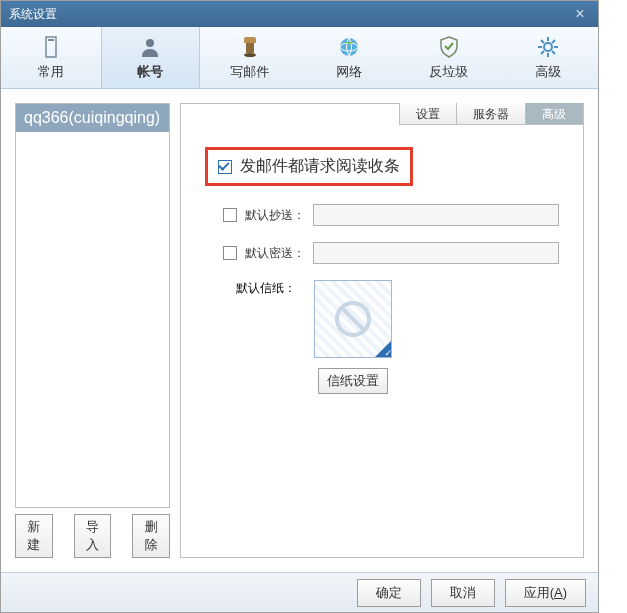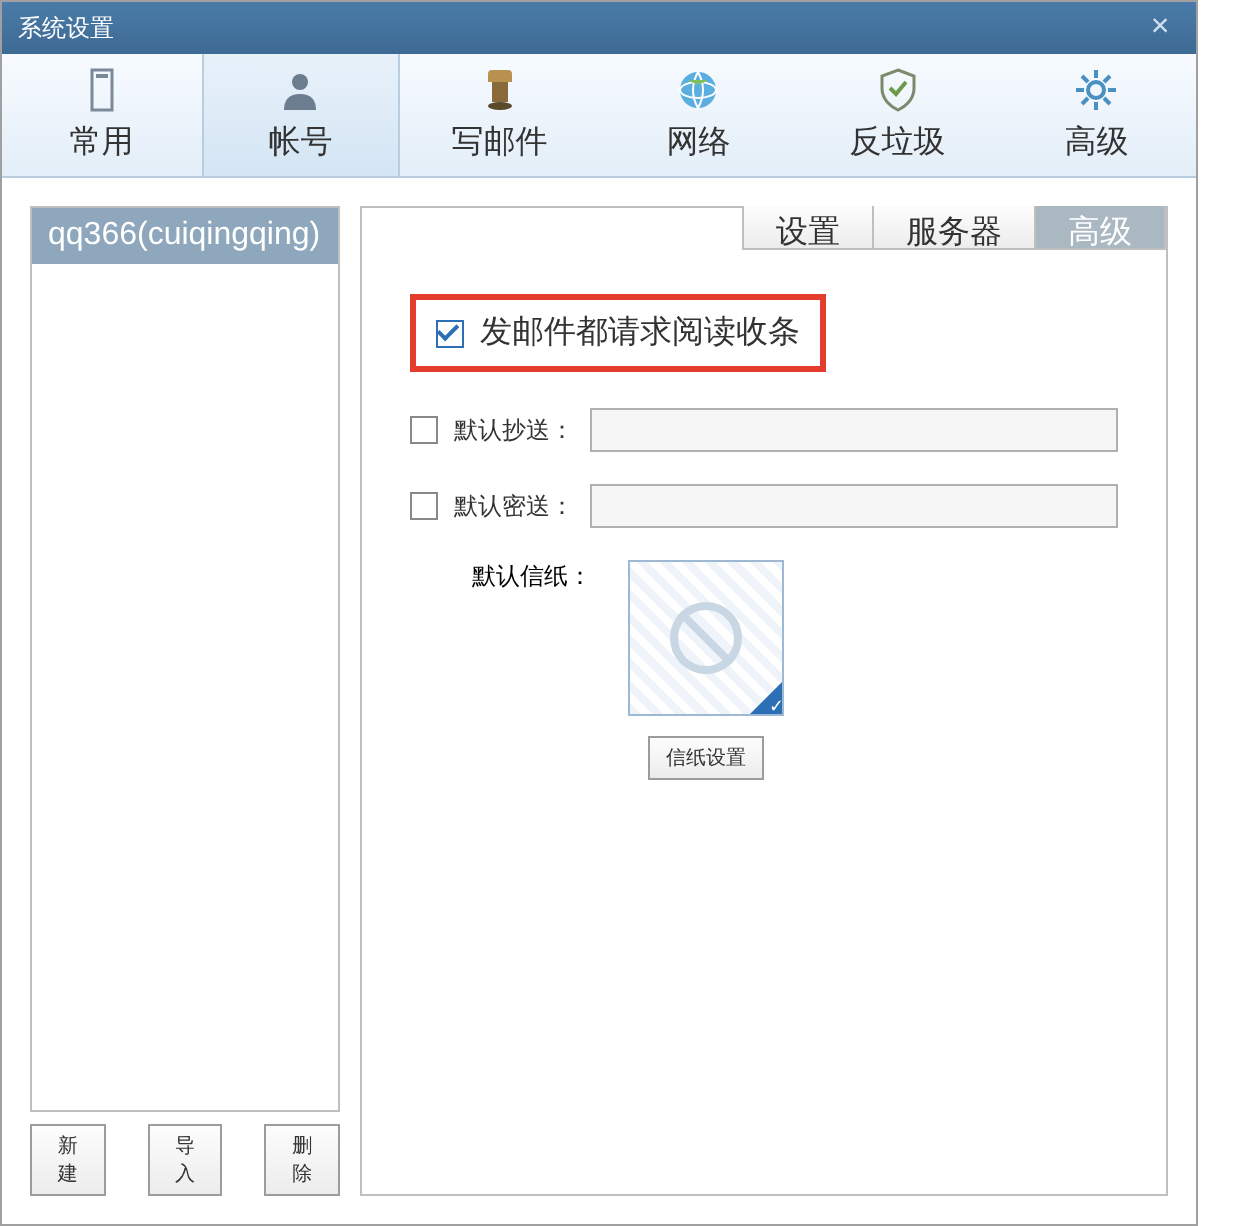--- a/index.html
+++ b/index.html
@@ -3,44 +3,44 @@
 <meta charset="utf-8">
 <style>
 * { box-sizing: border-box; margin: 0; padding: 0; }
 body { font-family: "Microsoft YaHei", "SimSun", sans-serif; font-size: 12px; background: #fff; }
 .window { width: 599px; height: 613px; background: #fff; border: 1px solid #a0a0a0; display: flex; flex-direction: column; }
 .titlebar { height: 26px; background: linear-gradient(#4a7ba8, #3d6a94); color: #fff; display: flex; align-items: center; padding: 0 8px; font-size: 12px; }
 .titlebar .title { flex: 1; }
 .titlebar .close { width: 20px; height: 20px; display: flex; align-items: center; justify-content: center; cursor: pointer; font-size: 16px; color: #cfe0ef; }
 .toolbar { height: 62px; background: linear-gradient(#f7fbff, #e3eef8); border-bottom: 1px solid #b8cde0; display: flex; }
 .tool-item { flex: 1; display: flex; flex-direction: column; align-items: center; justify-content: center; gap: 4px; cursor: pointer; border-right: 1px solid transparent; border-left: 1px solid transparent; }
-.tool-item.active { background: linear-gradient(#e8f1fa, #d4e5f4); border-left: 1px solid #b8cde0; border-right: 1px solid #b8cde0; }
+.tool-item.active { background: linear-gradient(#e8f1fa, #d4e5f4); border-left: 1px solid #b8cde0; border-right: 1px solid #b8cde0; font-weight: bold; }
 .tool-item .icon { width: 24px; height: 24px; display: flex; align-items: center; justify-content: center; }
-.tool-item .label { font-size: 16px; color: #333; }
+.tool-item .label { font-size: 13px; color: #333; }
 .body { flex: 1; display: flex; padding: 14px; gap: 10px; background: #fff; }
 .left-panel { width: 155px; display: flex; flex-direction: column; }
 .account-list { flex: 1; border: 1px solid #bfbfbf; background: #fff; }
 .account-item { background: #8ea7bd; color: #fff; padding: 5px 8px; font-size: 16px; }
 .left-buttons { display: flex; gap: 21px; margin-top: 6px; }
-.btn { background: linear-gradient(#fdfdfd, #ececec); border: 1px solid #9c9c9c; padding: 3px 8px; font-size: 10px; cursor: pointer; color: #333; }
+.btn { background: linear-gradient(#fdfdfd, #ececec); border: 1px solid #9c9c9c; padding: 3px 8px; font-size: 13px; cursor: pointer; color: #333; }
 .right-panel { flex: 1; border: 1px solid #bfbfbf; background: #fff; display: flex; flex-direction: column; }
 .tabs { display: flex; justify-content: flex-end; padding: 0; margin-top: -1px; height: 22px; }
 .tabs-inner { display: flex; border: 1px solid #bfbfbf; border-top: none; }
-.tab { padding: 3px 16px; font-size: 16px; background: linear-gradient(#fdfdfd, #ececec); border-right: 1px solid #bfbfbf; cursor: pointer; color: #333; }
+.tab { padding: 3px 16px; font-size: 12px; background: linear-gradient(#fdfdfd, #ececec); border-right: 1px solid #bfbfbf; cursor: pointer; color: #333; }
 .tab:last-child { border-right: none; }
 .tab.active { background: #aab8c2; color: #fff; }
 .content { flex: 1; padding: 22px 24px; }
 .highlight-box { border: 3px solid #e43c2f; padding: 6px 10px; display: inline-block; margin-bottom: 18px; }
 .check-row { display: flex; align-items: center; gap: 8px; margin-bottom: 16px; }
 .check-row label { font-size: 16px; color: #333; }
 .checkbox { width: 14px; height: 14px; border: 1px solid #2d6fb5; background: #fff; display: inline-flex; align-items: center; justify-content: center; cursor: pointer; position: relative; }
 .checkbox.checked::after { content: ""; position: absolute; left: 2px; top: -1px; width: 4px; height: 8px; border: solid #2d6fb5; border-width: 0 2px 2px 0; transform: rotate(45deg); }
 .checkbox.unchecked { border-color: #888; }
 .text-input { flex: 1; height: 22px; border: 1px solid #b0b0b0; background: #f6f6f6; }
-.field-row { display: flex; align-items: center; gap: 8px; margin-bottom: 16px; }
+.field-row { display: flex; align-items: center; gap: 8px; margin-bottom: 16px; margin-left: 18px; }
 .field-row .lbl { min-width: 60px; color: #333; }
 .stationery { display: flex; gap: 18px; align-items: flex-start; margin-top: 6px; margin-left: 31px; }
 .stationery-preview { width: 78px; height: 78px; border: 1px solid #9fb8d4; background: repeating-linear-gradient(45deg, #eef4fa, #eef4fa 4px, #fff 4px, #fff 8px); position: relative; display: flex; align-items: center; justify-content: center; }
 .stationery-preview .no-icon { width: 36px; height: 36px; border: 4px solid #c9d6e3; border-radius: 50%; position: relative; }
 .stationery-preview .no-icon::after { content: ""; position: absolute; left: 50%; top: 50%; width: 36px; height: 4px; background: #c9d6e3; transform: translate(-50%, -50%) rotate(45deg); }
 .stationery-preview .corner { position: absolute; right: 0; bottom: 0; width: 0; height: 0; border-left: 16px solid transparent; border-bottom: 16px solid #2d6fb5; }
 .stationery-preview .corner::after { content: "✓"; position: absolute; right: -1px; bottom: -17px; color: #fff; font-size: 9px; }
 .footer { height: 40px; background: linear-gradient(#f2f6fa, #e3eaf1); border-top: 1px solid #b8cde0; display: flex; align-items: center; justify-content: flex-end; padding: 0 12px; gap: 10px; }
 .footer .btn { padding: 4px 18px; }
 .underline-letter { text-decoration: underline; }
@@ -173,13 +173,18 @@
             </div>
             <div style="margin-top:10px; text-align:center;">
               <button class="btn">信纸设置</button>
             </div>
           </div>
         </div>
       </div>
     </div>
   </div>
 
+  <div class="footer">
+    <button class="btn">确定</button>
+    <button class="btn">取消</button>
+    <button class="btn"><span>应用(</span><span class="underline-letter">A</span><span>)</span></button>
+  </div>
 </div>
 
 </body></html>

